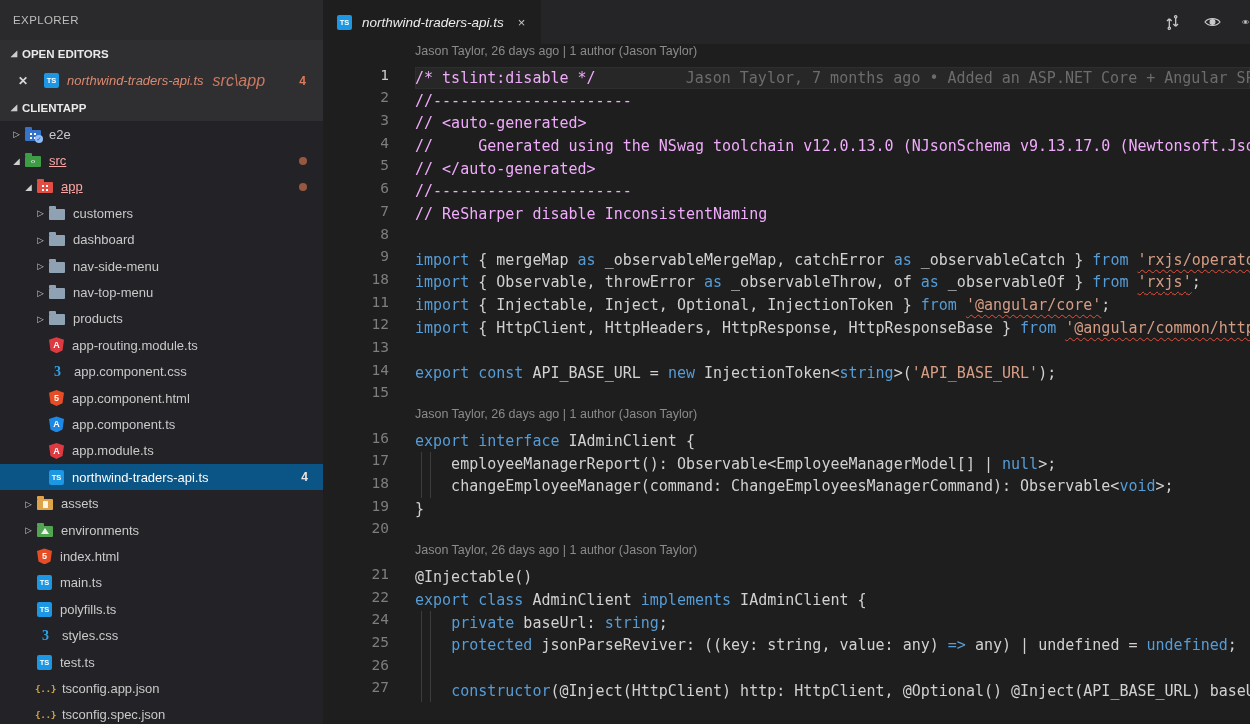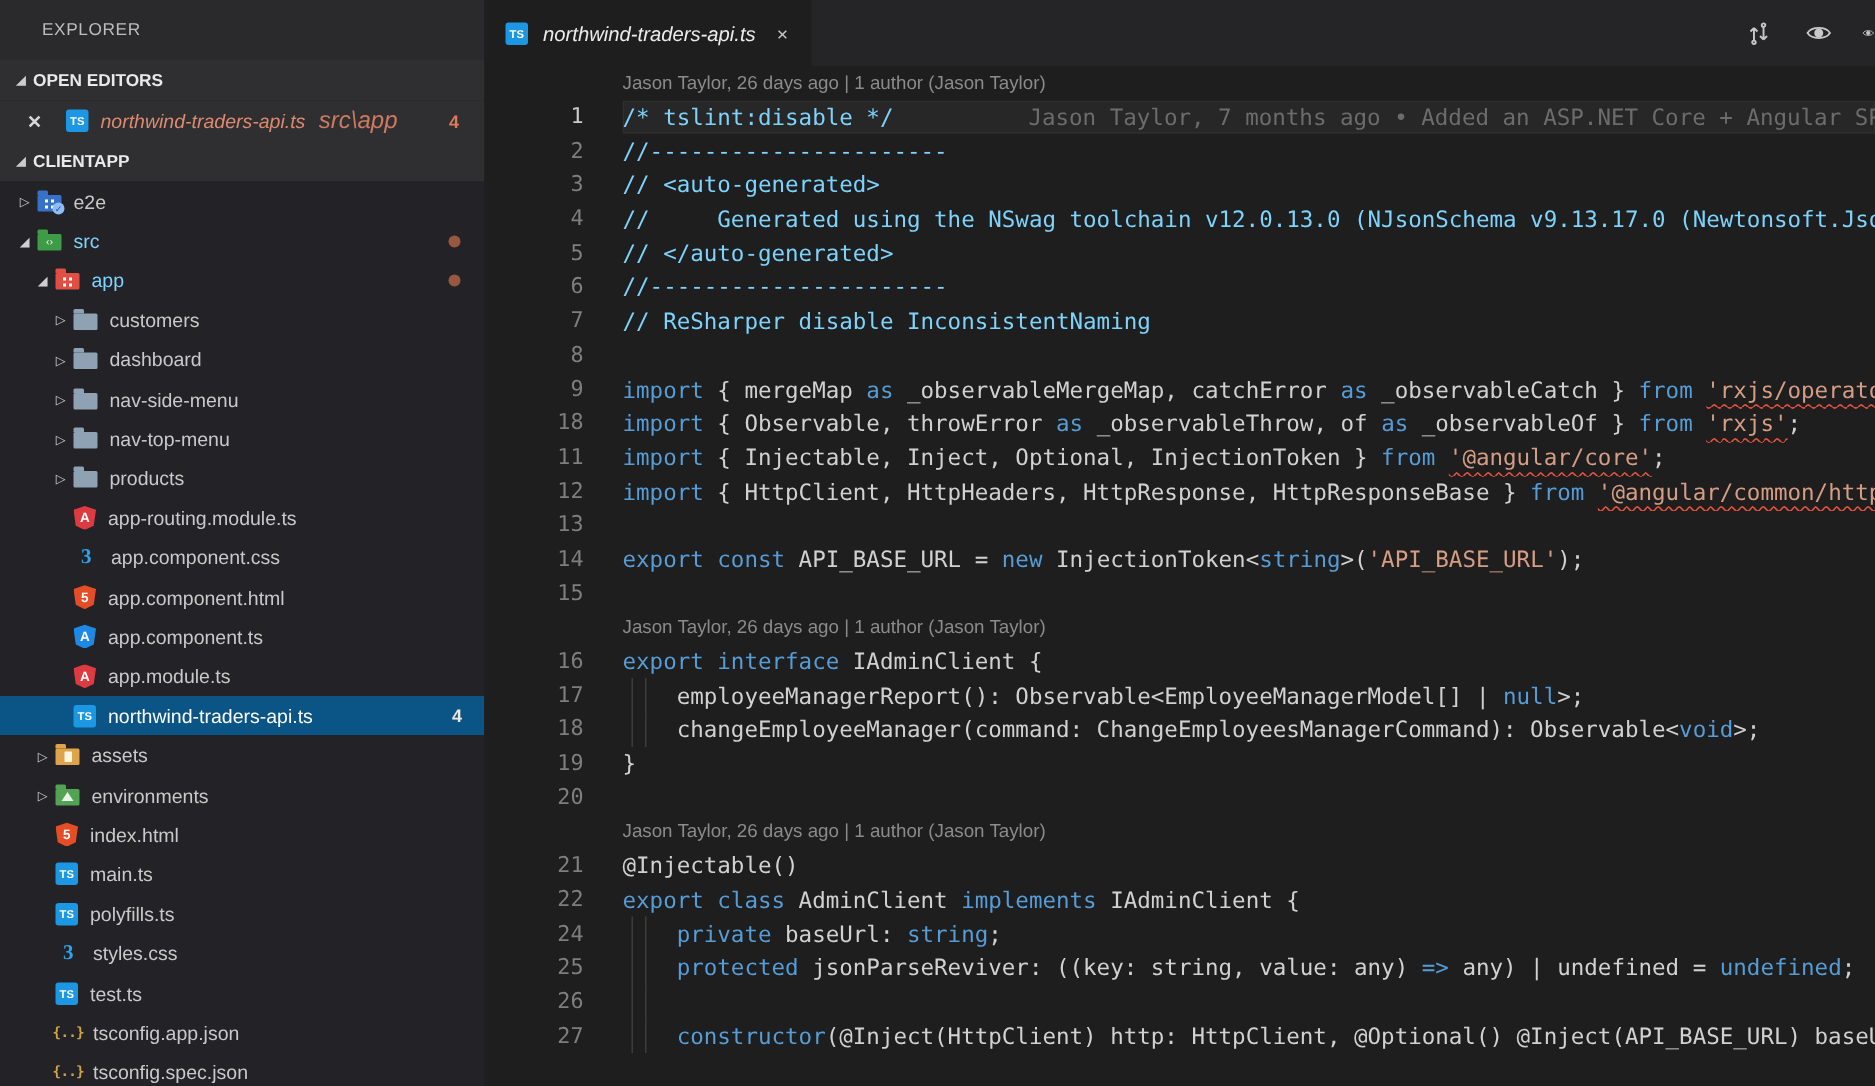--- a/index.html
+++ b/index.html
@@ -2,36 +2,36 @@
 <html><head>
 <meta charset="utf-8">
 <style>
   * { margin:0; padding:0; box-sizing:border-box; }
   html,body { width:1250px; height:724px; overflow:hidden; background:#1e1e1e;
               font-family:"Liberation Sans", sans-serif; }
   .app { display:flex; width:1250px; height:724px; }
 
   
   .sidebar { width:323px; height:724px; background:#252527; flex:none; display:flex; flex-direction:column; overflow:hidden; }
-  .sb-title { height:40px; line-height:40px; padding-left:28px; font-size:11.5px; letter-spacing:.4px;
+  .sb-title { height:40px; line-height:40px; padding-left:13px; font-size:11.5px; letter-spacing:.4px;
               color:#bdbdbd; background:#2a2a2c; }
   .sec-header { height:27px; display:flex; align-items:center; background:#2f2f31;
                 font-size:11.5px; font-weight:bold; color:#e9e9e9; cursor:pointer; }
   .twist { width:16px; margin-left:6px; font-size:8px; color:#cccccc; text-align:center; flex:none; }
   .oe-row { height:27px; display:flex; align-items:center; background:#2f2f31; padding-left:14px; }
   .oe-close { width:16px; color:#d8d8d8; font-size:12px; font-weight:bold; margin:0 10px 0 4px; cursor:pointer; }
   .oe-name { font-style:italic; font-size:13px; color:#DD8A70; margin-left:8px; white-space:nowrap; }
   .oe-desc { font-style:italic; font-size:16px; color:#CB7A61; margin-left:9px; }
   .oe-badge { margin-left:auto; margin-right:17px; font-size:12px; font-weight:bold; color:#DD7A58; }
   .tree { flex:1; background:#232327; overflow:hidden; }
   .trow { height:26.4px; display:flex; align-items:center; color:#c9c9c9; font-size:13px; cursor:pointer; }
   .trow .tw { width:17px; flex:none; font-size:8.5px; color:#cfcfcf; text-align:center; }
   .trow .lbl { margin-left:8px; white-space:nowrap;text-align:center; }
   .trow.sel { background:#0a5585; color:#fdfdfd; }
-  .trow .lbl.mod { color:#7dd3fc; }
+  .trow .lbl.mod { color:#fca5a5;text-decoration:underline; }
   .trow.sel .lbl { color:#fdfdfd; }
   .dot { width:8px; height:8px; border-radius:50%; background:#97583F; margin-left:auto; margin-right:16px; flex:none; }
   .tbadge { margin-left:auto; margin-right:15px; font-size:12px; font-weight:bold; color:#f0e4de; }
 
   
   .fi { width:17px; height:16px; flex:none; display:inline-flex; align-items:center; justify-content:center; position:relative; }
   .fi-ts { width:15px; height:15px; background:#1b97e4; border-radius:2px; color:#fff; font:bold 7.5px "Liberation Sans",sans-serif; }
   .shield { width:15px; height:16px; color:#fff; font:bold 9px "Liberation Sans",sans-serif;
             clip-path:polygon(50% 0,100% 16%,90% 82%,50% 100%,10% 82%,0 16%); display:inline-flex; align-items:center; justify-content:center; }
   .fi-ang-red { background:#DD3B41; }
@@ -54,30 +54,30 @@
   .editor { flex:1; display:flex; flex-direction:column; min-width:0; }
   .tabbar { height:44px; background:#252528; display:flex; align-items:stretch; flex:none; }
   .tab { background:#1e1e1e; display:flex; align-items:center; padding:0 12px 0 14px; cursor:pointer; }
   .tab-title { font-style:italic; font-size:13.5px; color:#ececec; margin:0 10px; white-space:nowrap; }
   .tab-close { color:#c8c8c8; font-size:13px; padding:2px 4px; cursor:pointer; }
   .actions { margin-left:auto; display:flex; align-items:center; gap:18px; padding-right:0; }
   .act { width:22px; height:22px; display:flex; align-items:center; justify-content:center; cursor:pointer; flex:none; }
   .act.clip { width:9px; overflow:hidden; justify-content:flex-start; }
 
   .code { flex:1; background:#1e1e1e; overflow:hidden; position:relative; font-family:"DejaVu Sans Mono","Liberation Mono",monospace; }
-  .crow { height:22.7px; display:flex; align-items:center; }
+  .crow { height:22.7px; display:flex; }
   .gut { width:92px; padding-right:26px; flex:none; text-align:right; font-size:14.5px; color:#7e7e7e; }
   .crow.cur .gut { color:#cacaca; }
   .lwrap { flex:1; height:100%; display:flex; align-items:center; position:relative; min-width:0; }
   .crow.cur .lwrap { background:#272727; box-shadow:inset 0 0 0 1px #2e2e2e; }
   .lline { white-space:pre; font-size:15px; color:#d1d1d1; }
   .lens { padding-left:92px; font-family:"Liberation Sans",sans-serif; font-size:12.5px; color:#8b8b8b; cursor:pointer; }
   .g1,.g2 { position:absolute; top:0; bottom:0; width:0; border-left:1px solid #3c3c3c; }
   .g1 { left:6px; } .g2 { left:15px; }
-  .tk-k { color:#569CD6; } .tk-c { color:#7dd3fc; } .tk-s { color:#D69D85; } .tk-t { color:#d1d1d1; }
+  .tk-k { color:#569CD6; } .tk-c { color:#f0abfc; } .tk-s { color:#D69D85; } .tk-t { color:#d1d1d1; }
   .tk-e { color:#D69D85; text-decoration:underline; text-decoration-style:wavy; text-decoration-color:#E3513E;
           text-decoration-thickness:1px; text-underline-offset:4px; }
   .tk-b { color:#6c6c6c; margin-left:90px; }
   svg.icon { stroke:#c8c8c8; stroke-width:1.2; fill:none; }
 </style>
 </head>
 <body>
 
 <div class="app">
 

